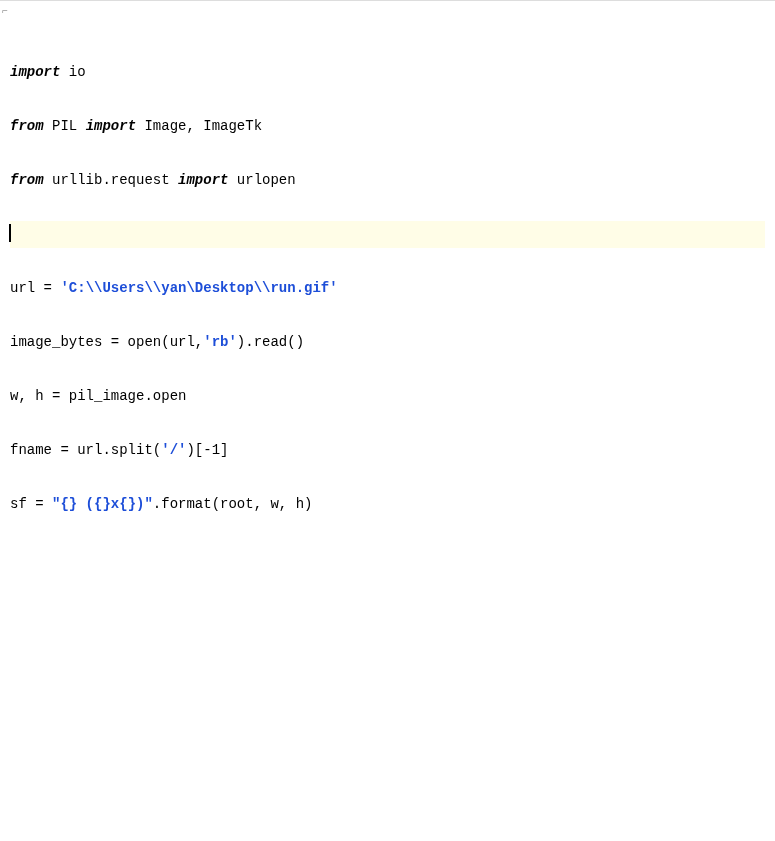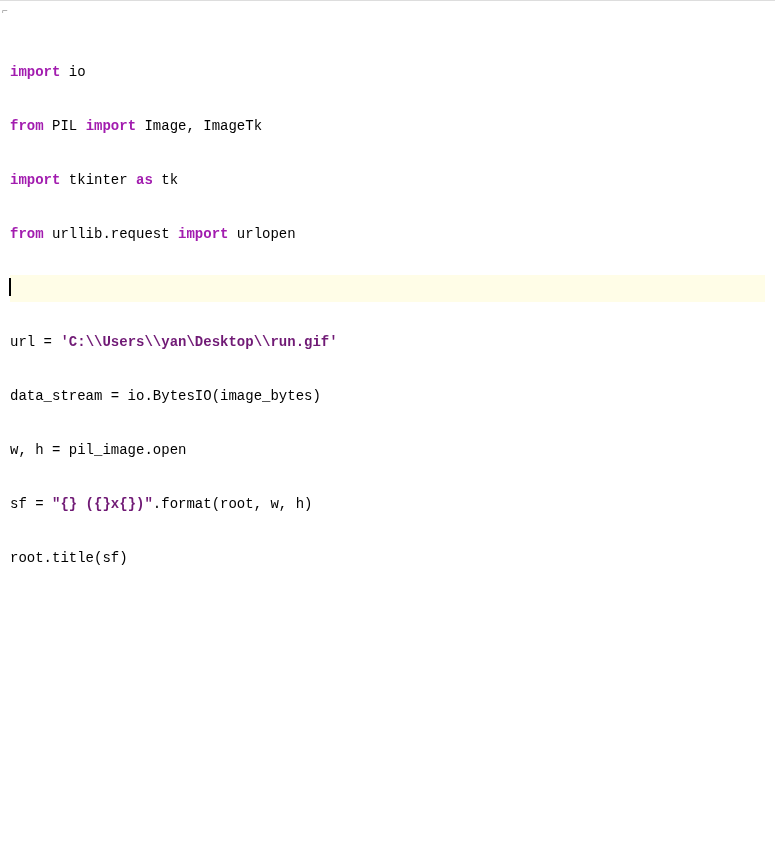--- a/index.html
+++ b/index.html
@@ -25,46 +25,45 @@
     background: #fffde7;
   }
   .cursor {
     display: inline-block;
     width: 2px;
     height: 18px;
     background: #000;
     vertical-align: text-bottom;
     margin-left: -1px;
   }
-  .kw { color: #a21caf; font-weight: bold; }
-  .str { color: #701a75; font-weight: bold; }
+  .kw { color: #000000; font-weight: bold; font-style: italic; }
+  .str { color: #1d4ed8; font-weight: bold; }
   .tick {
     position: absolute;
     left: 2px;
     top: 6px;
     color: #999;
     font-size: 10px;
     line-height: 1;
   }
 </style>
 </head>
 <body>
 
 <div class="editor">
 <span class="tick">⌐</span>
 <span class="line"><span class="kw">import</span><span> io</span></span>
 <span class="line"><span class="kw">from</span><span> PIL </span><span class="kw">import</span><span> Image, ImageTk</span></span>
-<span class="line"><span class="kw">import</span><span> tkinter </span><span class="kw">as</span><span> tk</span></span>
 <span class="line"><span class="kw">from</span><span> urllib.request </span><span class="kw">import</span><span> urlopen</span></span>
 <span class="line current-line"><span class="cursor"></span><span></span></span>
 <span class="line"><span>url = </span><span class="str">'C:\\Users\\yan\Desktop\\run.gif'</span></span>
-<span class="line"><span>data_stream = io.BytesIO(image_bytes)</span></span>
+<span class="line"><span>image_bytes = open(url,</span><span class="str">'rb'</span><span>).read()</span></span>
 <span class="line"><span>w, h = pil_image.open</span></span>
+<span class="line"><span>fname = url.split(</span><span class="str">'/'</span><span>)[-1]</span></span>
 <span class="line"><span>sf = </span><span class="str">"{} ({}x{})"</span><span>.format(root, w, h)</span></span>
-<span class="line"><span>root.title(sf)</span></span>
 
 
 
 
 
 
 
 
 
 

